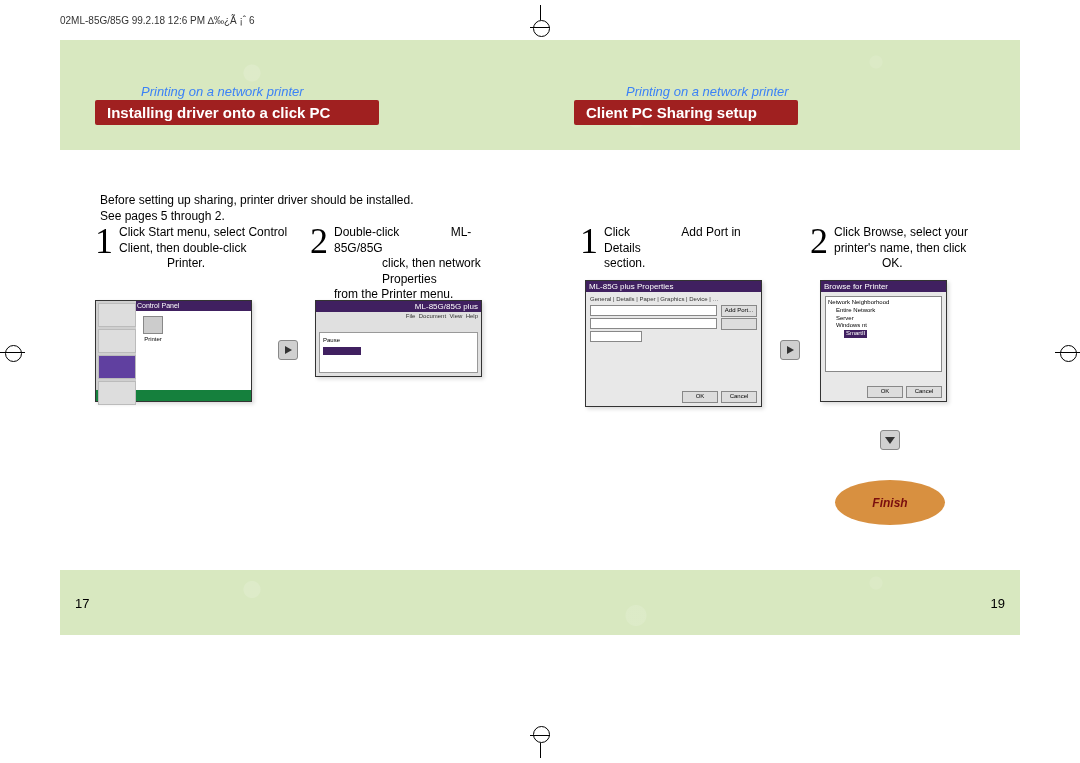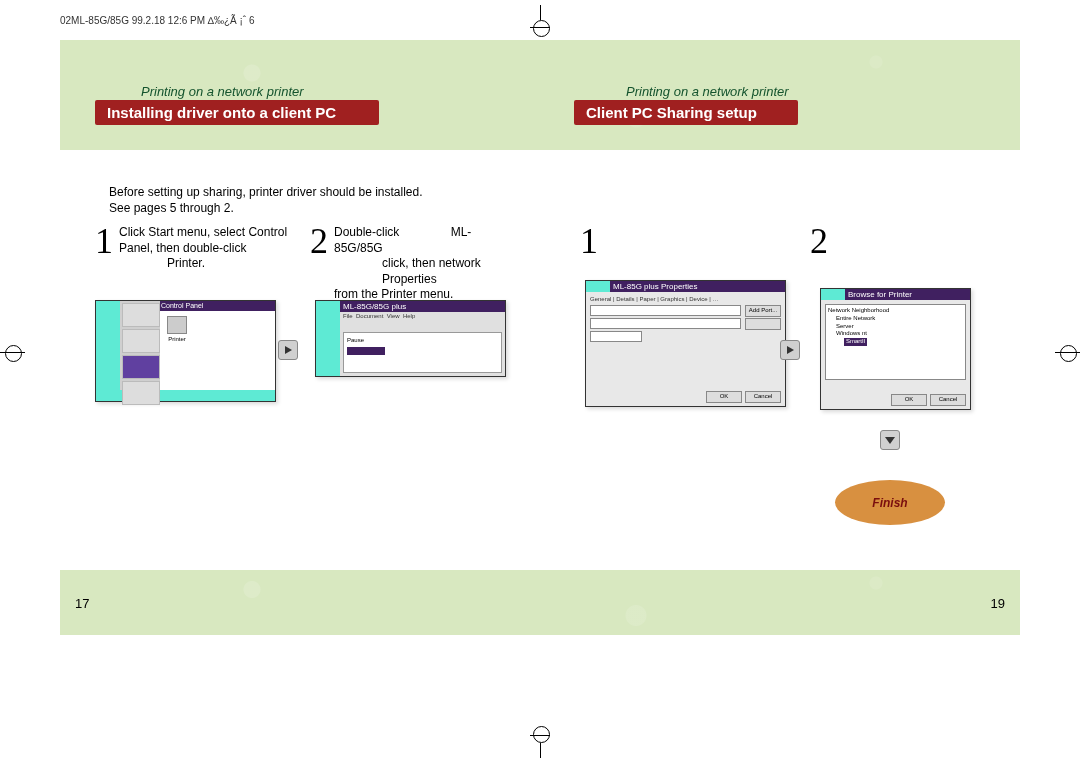--- a/index.html
+++ b/index.html
@@ -109,21 +109,21 @@
     background-image:
       radial-gradient(circle at 20% 30%, rgba(255,255,255,0.15) 8px, transparent 9px),
       radial-gradient(circle at 60% 70%, rgba(255,255,255,0.12) 10px, transparent 11px),
       radial-gradient(circle at 85% 20%, rgba(255,255,255,0.1) 6px, transparent 7px);
   }
   .top-band { top: 40px; }
   .bottom-band { top: 570px; height: 65px; }
   .section-label {
     position: absolute;
     top: 82px;
-    color: #14532d;
+    color: #3b82f6;
     font-size: 13px;
     font-style: italic;
     background: transparent;
     padding: 2px 6px;
   }
   .label-left { left: 135px; }
   .label-right { left: 620px; }
   .red-bar {
     position: absolute;
     top: 100px;
@@ -133,26 +133,25 @@
     font-weight: bold;
     font-size: 15px;
     line-height: 25px;
     padding: 0 12px;
     border-radius: 2px;
   }
   .red-left { left: 95px; width: 260px; }
   .red-right { left: 574px; width: 200px; }
   .intro-text {
     position: absolute;
-    top: 185px;
+    top: 193px;
     left: 100px;
     width: 420px;
     font-size: 12px;
     line-height: 1.3;
-    margin-left: 9px;
   }
   .step-block {
     position: absolute;
     top: 225px;
     display: flex;
     align-items: flex-start;
     gap: 6px;
   }
   .step-num {
     font-size: 36px;
@@ -165,28 +164,27 @@
     line-height: 1.3;
     max-width: 175px;
   }
   .step-a { left: 95px; }
   .step-b { left: 310px; }
   .step-c { left: 580px; }
   .step-d { left: 810px; }
   .screenshot {
     position: absolute;
     border: 1px solid #333;
-    background: #5eead4;
+    background: #15803d;
     box-shadow: 2px 2px 4px rgba(0,0,0,0.15);
-    padding-left: 24px;
   }
   .sc-a { top: 300px; left: 95px; width: 155px; height: 100px; }
-  .sc-b { top: 300px; left: 315px; width: 165px; height: 75px; }
+  .sc-b { top: 300px; left: 315px; width: 165px; height: 75px; text-align: right; }
   .sc-c { top: 280px; left: 585px; width: 175px; height: 125px; }
-  .sc-d { top: 280px; left: 820px; width: 125px; height: 120px; margin-top: 8px; }
+  .sc-d { top: 280px; left: 820px; width: 125px; height: 120px; }
   
   .win-title { background:#402060; color:#fff; font-size:8px; padding:1px 3px; height:9px; line-height:9px; }
   .sc-body { position:relative; width:100%; height:calc(100% - 11px); background:#e0e0e0; font-size:7px; }
   .sc-a .sidebar { position:absolute; left:0; top:0; width:40px; bottom:0; background:#cfcfcf; }
   .sc-a .sidebar .cell { width:36px; height:22px; margin:2px; background:#ddd; border:1px solid #bbb; }
   .sc-a .sidebar .cell.sel { background:#6040a0; }
   .sc-a .main { position:absolute; left:40px; right:0; top:0; bottom:0; background:#fff; }
   .sc-a .main .titlebar { background:#402060; color:#fff; font-size:7px; padding:1px; height:8px; }
   .sc-a .main .ico { display:inline-block; width:28px; height:30px; margin:3px; vertical-align:top; }
   .sc-a .main .ico .lbl { font-size:6px; text-align:center; color:#000; }
@@ -281,51 +279,59 @@
 <div class="cropmark-right"></div>
 
 <div class="header-text">02ML-85G/85G  99.2.18 12:6 PM  ∆‰¿Ã ¡ˆ 6</div>
 
 <div class="green-band top-band"></div>
 <div class="green-band bottom-band"></div>
 
 <div class="section-label label-left">Printing on a network printer</div>
 <div class="section-label label-right">Printing on a network printer</div>
 
-<div class="red-bar red-left">Installing driver onto a client PC</div>
+<div class="red-bar red-left">Installing driver onto a click PC</div>
 <div class="red-bar red-right">Client PC Sharing setup</div>
 
 <div class="intro-text">
   <span>Before setting up sharing, printer driver should be installed.</span><br>
   <span>See pages 5 through 2.</span>
 </div>
 
 <div class="step-block step-a">
   <div class="step-num">1</div>
   <div class="step-text">
     <span>Click Start menu, select Control</span><br>
-    <span>Panel, then double-click </span><b>Printer</b><span>.</span>
+    <span>Client, then double-click </span><b>Printer</b><span>.</span>
   </div>
 </div>
 
 <div class="step-block step-b">
   <div class="step-num">2</div>
   <div class="step-text">
     <span>Double-click </span><b>ML-85G/85G</b><br>
     <b>click,</b><span> then network </span><b>Properties</b><br>
     <span>from the Printer menu.</span>
   </div>
 </div>
 
 <div class="step-block step-c">
   <div class="step-num">1</div>
+  <div class="step-text">
+    <span>Click </span><b>Add Port</b><span> in Details</span><br>
+    <span>section.</span>
+  </div>
 </div>
 
 <div class="step-block step-d">
   <div class="step-num">2</div>
+  <div class="step-text">
+    <span>Click Browse, select your</span><br>
+    <span>printer's name, then click </span><b>OK</b><span>.</span>
+  </div>
 </div>
 
 <div class="screenshot sc-a">
   <div class="sc-body">
     <div class="sidebar">
       <div class="cell"></div>
       <div class="cell"></div>
       <div class="cell sel"></div>
       <div class="cell"></div>
     </div>

